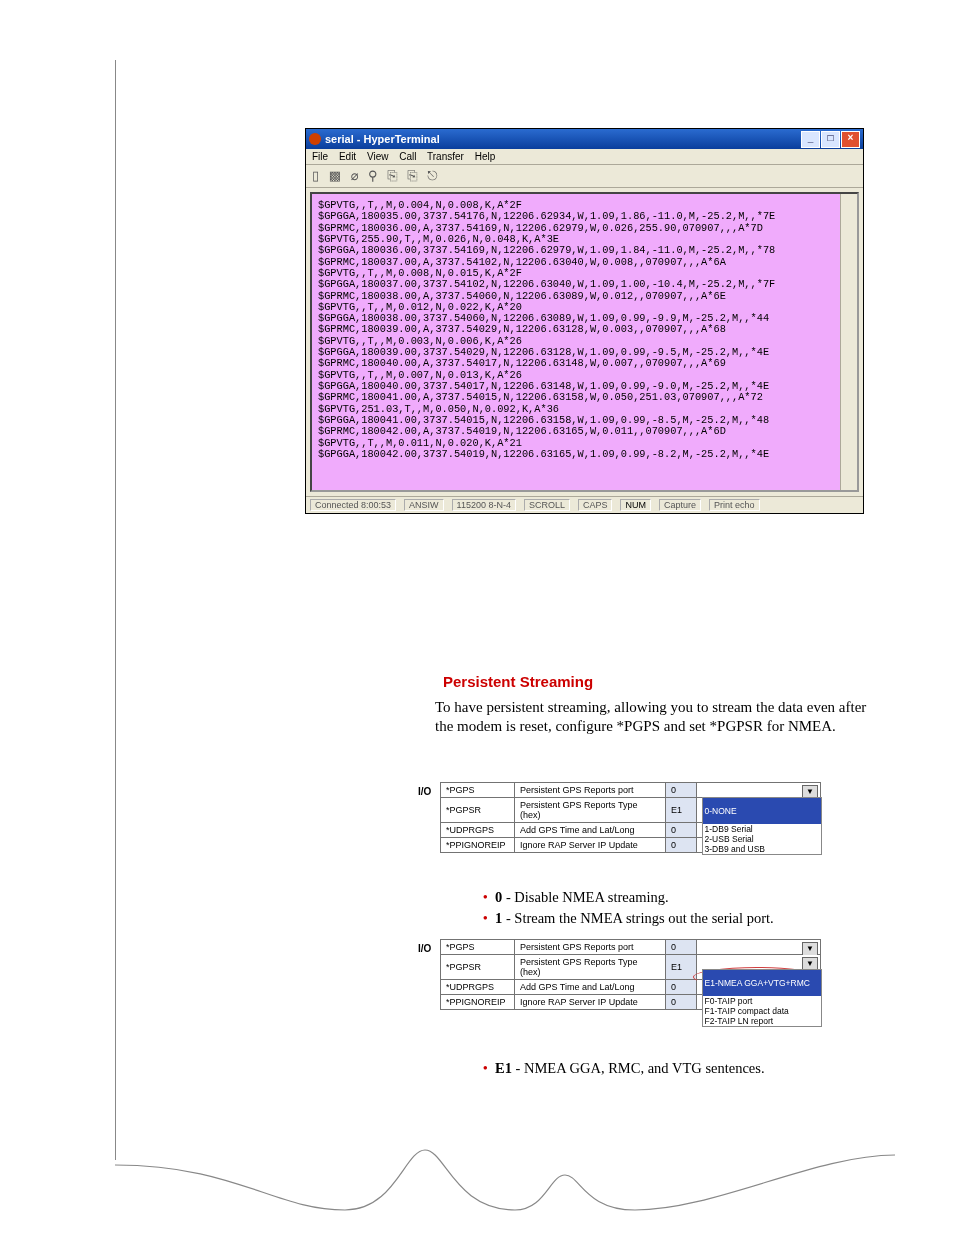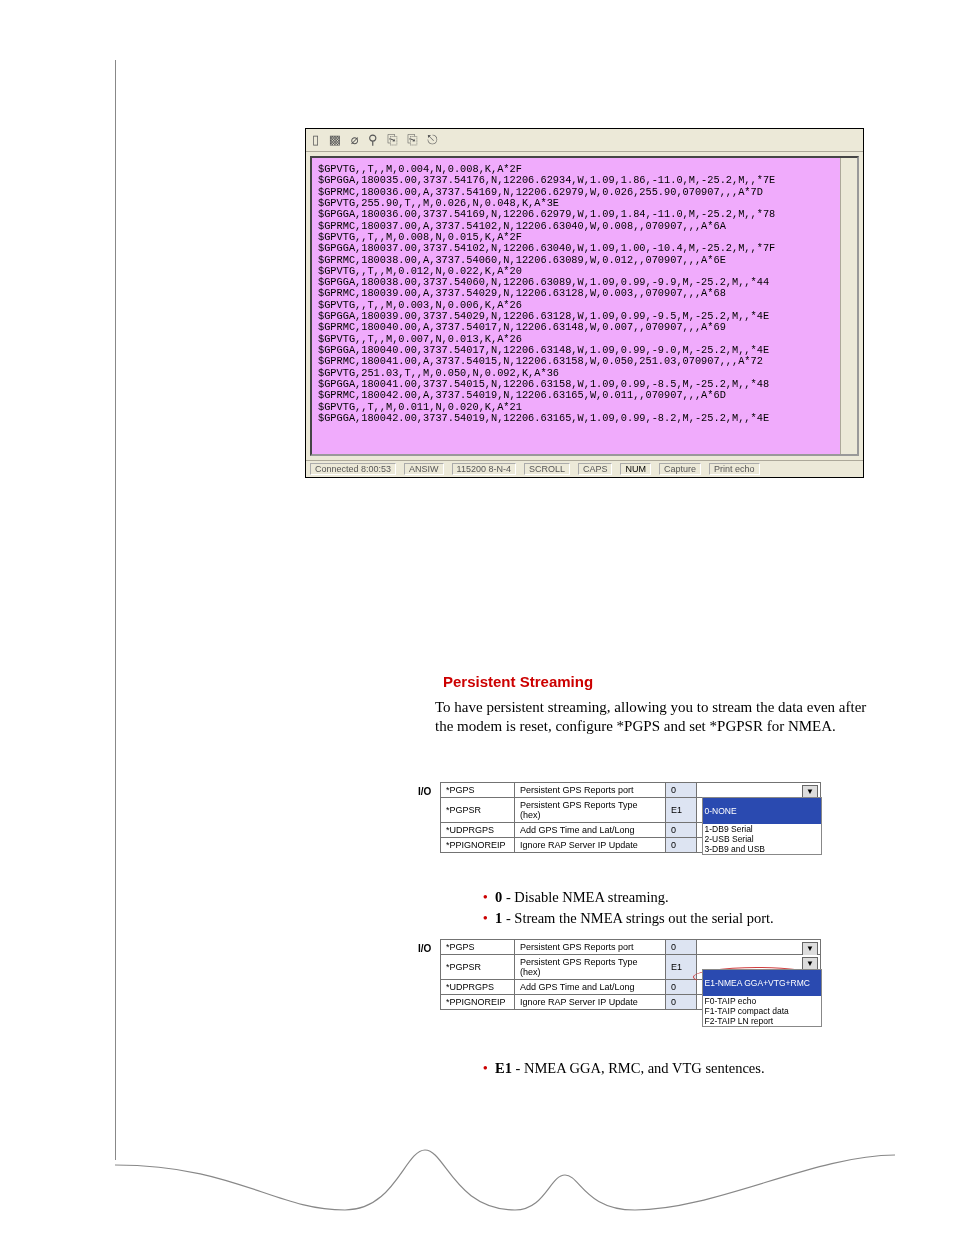--- a/index.html
+++ b/index.html
@@ -170,20 +170,39 @@
     width: 780px;
     height: 80px;
   }
 </style>
 </head>
 <body>
 
 <div class="left-rule"></div>
 
 <div class="ht-window">
+  <div class="ht-titlebar">
+    <div class="ht-title-left">
+      <span style="width:12px;height:12px;background:#d04000;border-radius:50%;display:inline-block"></span>
+      <span>serial - HyperTerminal</span>
+    </div>
+    <div class="ht-ctrls">
+      <div class="ht-ctrl">_</div>
+      <div class="ht-ctrl">□</div>
+      <div class="ht-ctrl ht-close">×</div>
+    </div>
+  </div>
+  <div class="ht-menubar">
+    <span class="ht-menuitem">File</span>
+    <span class="ht-menuitem">Edit</span>
+    <span class="ht-menuitem">View</span>
+    <span class="ht-menuitem">Call</span>
+    <span class="ht-menuitem">Transfer</span>
+    <span class="ht-menuitem">Help</span>
+  </div>
   <div class="ht-toolbar">▯ ▩  ⌀ ⚲  ⎘ ⎘  ⎋</div>
   <div class="ht-terminal"><span id="term-lines">$GPVTG,,T,,M,0.004,N,0.008,K,A*2F
 $GPGGA,180035.00,3737.54176,N,12206.62934,W,1.09,1.86,-11.0,M,-25.2,M,,*7E
 $GPRMC,180036.00,A,3737.54169,N,12206.62979,W,0.026,255.90,070907,,,A*7D
 $GPVTG,255.90,T,,M,0.026,N,0.048,K,A*3E
 $GPGGA,180036.00,3737.54169,N,12206.62979,W,1.09,1.84,-11.0,M,-25.2,M,,*78
 $GPRMC,180037.00,A,3737.54102,N,12206.63040,W,0.008,,070907,,,A*6A
 $GPVTG,,T,,M,0.008,N,0.015,K,A*2F
 $GPGGA,180037.00,3737.54102,N,12206.63040,W,1.09,1.00,-10.4,M,-25.2,M,,*7F
 $GPRMC,180038.00,A,3737.54060,N,12206.63089,W,0.012,,070907,,,A*6E
@@ -273,21 +292,21 @@
         </td>
       </tr>
   <tr>
         <td class="key">*PGPSR</td>
         <td class="desc">Persistent GPS Reports Type (hex)</td>
         <td class="val">E1</td>
         <td class="ctrl">
     <div class="dropdown-arrow">▼</div>
     <div class="dropdown" style="top:14px">
       <div class="sel">E1-NMEA GGA+VTG+RMC</div>
-      <div>F0-TAIP echo</div>
+      <div>F0-TAIP port</div>
       <div>F1-TAIP compact data</div>
       <div>F2-TAIP LN report</div>
     </div>
     <div class="red-circle" style="left:-4px; top:12px; width:126px; height:18px"></div>
   </td>
       </tr>
   <tr>
         <td class="key">*UDPRGPS</td>
         <td class="desc">Add GPS Time and Lat/Long</td>
         <td class="val">0</td>

